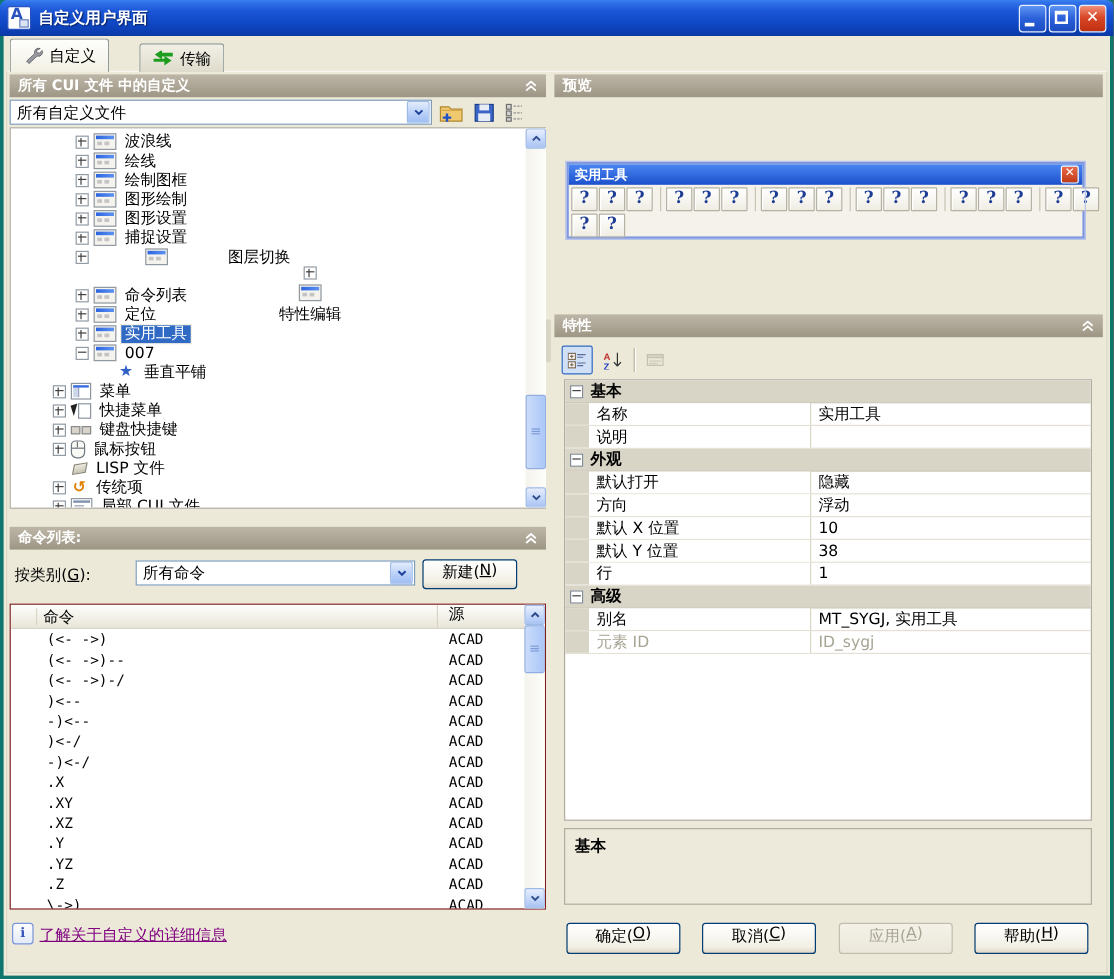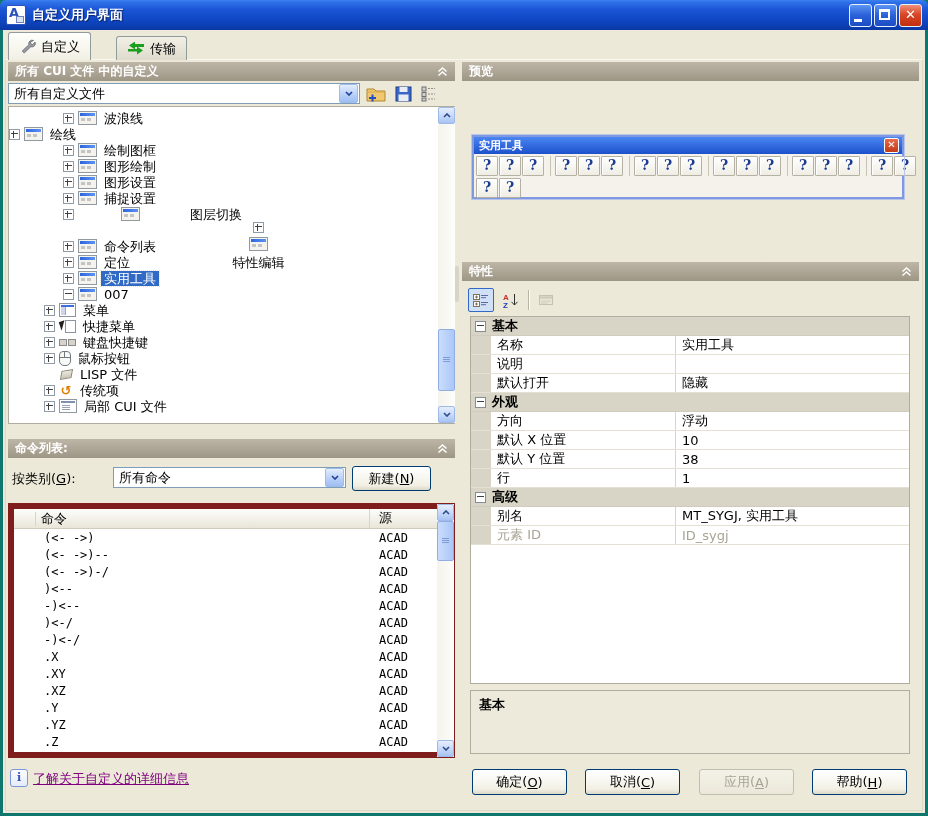--- a/index.html
+++ b/index.html
@@ -68,30 +68,30 @@
   .ti-partial-cui::before{content:"";position:absolute;left:1px;right:1px;top:1px;height:2px;background:#8090B0;}
   .ti-partial-cui::after{content:"";position:absolute;left:2px;top:5px;width:8px;height:1px;background:#98A0B0;box-shadow:0 2px 0 #98A0B0,0 4px 0 #98A0B0;}
   .tlabel{padding:0 3px;line-height:15px;}
   .tlabel.sel{background:#316AC5;color:#fff;outline:1px dotted #E8E4C8;}
   
   .sb{position:absolute;width:17px;background:linear-gradient(90deg,#F4F3EC,#FDFDFA);}
   .sb .ar{position:absolute;left:0;width:17px;height:17px;background:linear-gradient(#E7EEFD,#C2D5F9 60%,#A8C3F2);border:1px solid #9CB9E8;border-radius:2px;box-sizing:border-box;display:flex;align-items:center;justify-content:center;}
   .sb .thumb{position:absolute;left:0;width:17px;background:linear-gradient(90deg,#CADCFB,#ABC7F7);border:1px solid #90AEE4;border-radius:2px;box-sizing:border-box;}
   .sb .thumb::after{content:"";position:absolute;left:4px;right:4px;top:calc(50% - 3px);height:1px;background:#7E9CD8;box-shadow:0 2px 0 #7E9CD8,0 4px 0 #7E9CD8;}
   
-  .tablebox{position:absolute;left:5px;top:473px;width:447px;height:255px;background:#fff;border:6px solid #7f1d1d;box-sizing:border-box;overflow:hidden;}
+  .tablebox{position:absolute;left:5px;top:473px;width:447px;height:255px;background:#fff;border:1px solid #7f1d1d;box-sizing:border-box;overflow:hidden;}
   .thead{display:flex;height:19px;background:linear-gradient(#FDFDFB,#E9E6D8);border-bottom:1px solid #CFCBBD;align-items:center;}
   .th1{width:355px;padding-left:27px;position:relative;box-sizing:border-box;}
   .th1::before{content:"";position:absolute;left:21px;top:2px;bottom:2px;width:1px;background:#D8D4C6;}
   .th2{width:58px;padding-left:9px;border-left:1px solid #D8D4C6;align-self:stretch;line-height:18px;}
   .crow{display:flex;height:17px;align-items:center;}
   .c-cmd{width:355px;padding-left:30px;box-sizing:border-box;font-family:"DejaVu Sans Mono","Liberation Mono",monospace;font-size:12px;white-space:pre;}
   .c-src{padding-left:10px;font-family:"DejaVu Sans Mono","Liberation Mono",monospace;font-size:12px;}
   
-  .btn{border:1px solid #003C74;border-radius:3px;background:linear-gradient(#FFFFFF,#F2F0E4 80%,#DDD8C8);font-size:13px;font-family:inherit;display:flex;align-items:center;justify-content:center;box-sizing:border-box;color:#000;}
+  .btn{border:1px solid #003C74;border-radius:3px;background:linear-gradient(#FFFFFF,#F2F0E4 80%,#DDD8C8);font-size:13px;font-family:inherit;display:flex;justify-content:center;box-sizing:border-box;color:#000;}
   .btn.disabled{border-color:#C2BEAE;color:#A8A494;background:linear-gradient(#F4F2E8,#EBE8DA);}
   .mn{text-decoration:underline;}
   
   .pv{position:absolute;left:469px;top:105px;width:432px;height:64px;border:2px solid #7E99E0;outline:1px solid #B8C4EC;background:#F4F2EA;box-sizing:border-box;}
   .pv-title{height:17px;background:linear-gradient(#4A86F2,#1C50CC);display:flex;align-items:center;padding:0 3px 0 5px;}
   .pv-title .pt{flex:1;color:#fff;font-weight:bold;font-size:11px;}
   .pv-close{width:13px;height:13px;border:1px solid #fff;border-radius:2px;background:linear-gradient(#E8694A,#C23A17);color:#fff;font-size:10px;line-height:11px;text-align:center;font-weight:bold;}
   .pv-row{display:flex;align-items:center;padding:1px 2px 0 2px;height:21px;}
   .qw{display:inline-flex;}
   .qw.sep{margin-left:5px;border-left:1px solid #C8C4B4;padding-left:4px;}
@@ -198,21 +198,21 @@
         </svg>
     </span>
 
     <div class="treebox">
 
     <div class="trow" style="padding-left: 54px;">
           <span class="xp x-plus"></span>
           <span class="ti ti-toolbar"></span>
           <span class="tlabel">波浪线</span>
         </div>
-        <div class="trow" style="">
+        <div class="trow" style="padding-left: 54px;">
           <span class="xp x-plus"></span>
           <span class="ti ti-toolbar"></span>
           <span class="tlabel">绘线</span>
         </div>
         <div class="trow" style="padding-left: 54px;">
           <span class="xp x-plus"></span>
           <span class="ti ti-toolbar"></span>
           <span class="tlabel">绘制图框</span>
         </div>
         <div class="trow" style="padding-left: 54px;">
@@ -252,20 +252,25 @@
         </div>
         <div class="trow" style="padding-left: 54px;">
           <span class="xp x-plus"></span>
           <span class="ti ti-toolbar"></span>
           <span class="tlabel sel">实用工具</span>
         </div>
         <div class="trow" style="padding-left: 54px;">
           <span class="xp x-minus"></span>
           <span class="ti ti-toolbar"></span>
           <span class="tlabel">007</span>
+        </div>
+        <div class="trow" style="padding-left: 73px;">
+          <span class="xp x-none"></span>
+          <span class="ti ti-star"></span>
+          <span class="tlabel">垂直平铺</span>
         </div>
         <div class="trow" style="padding-left: 35px;">
           <span class="xp x-plus"></span>
           <span class="ti ti-menu"></span>
           <span class="tlabel">菜单</span>
         </div>
         <div class="trow" style="padding-left: 35px;">
           <span class="xp x-plus"></span>
           <span class="ti ti-shortcut-menu"></span>
           <span class="tlabel">快捷菜单</span>
@@ -538,33 +543,33 @@
           </span>
           <span class="g-value">实用工具</span>
         </div>
         <div class="grow pg-item">
           <span class="g-left">
 
             <span class="g-label">说明</span>
           </span>
           <span class="g-value"></span>
         </div>
-        <div class="grow pg-item">
-          <span class="g-left">
-
-            <span class="g-label">默认打开</span>
-          </span>
-          <span class="g-value">隐藏</span>
-        </div>
         <div class="grow pg-group">
           <span class="g-left">
             <span class="gminus"></span>
             <span class="g-label">外观</span>
           </span>
 
+        </div>
+        <div class="grow pg-item">
+          <span class="g-left">
+
+            <span class="g-label">默认打开</span>
+          </span>
+          <span class="g-value">隐藏</span>
         </div>
         <div class="grow pg-item">
           <span class="g-left">
 
             <span class="g-label">方向</span>
           </span>
           <span class="g-value">浮动</span>
         </div>
         <div class="grow pg-item">
           <span class="g-left">

